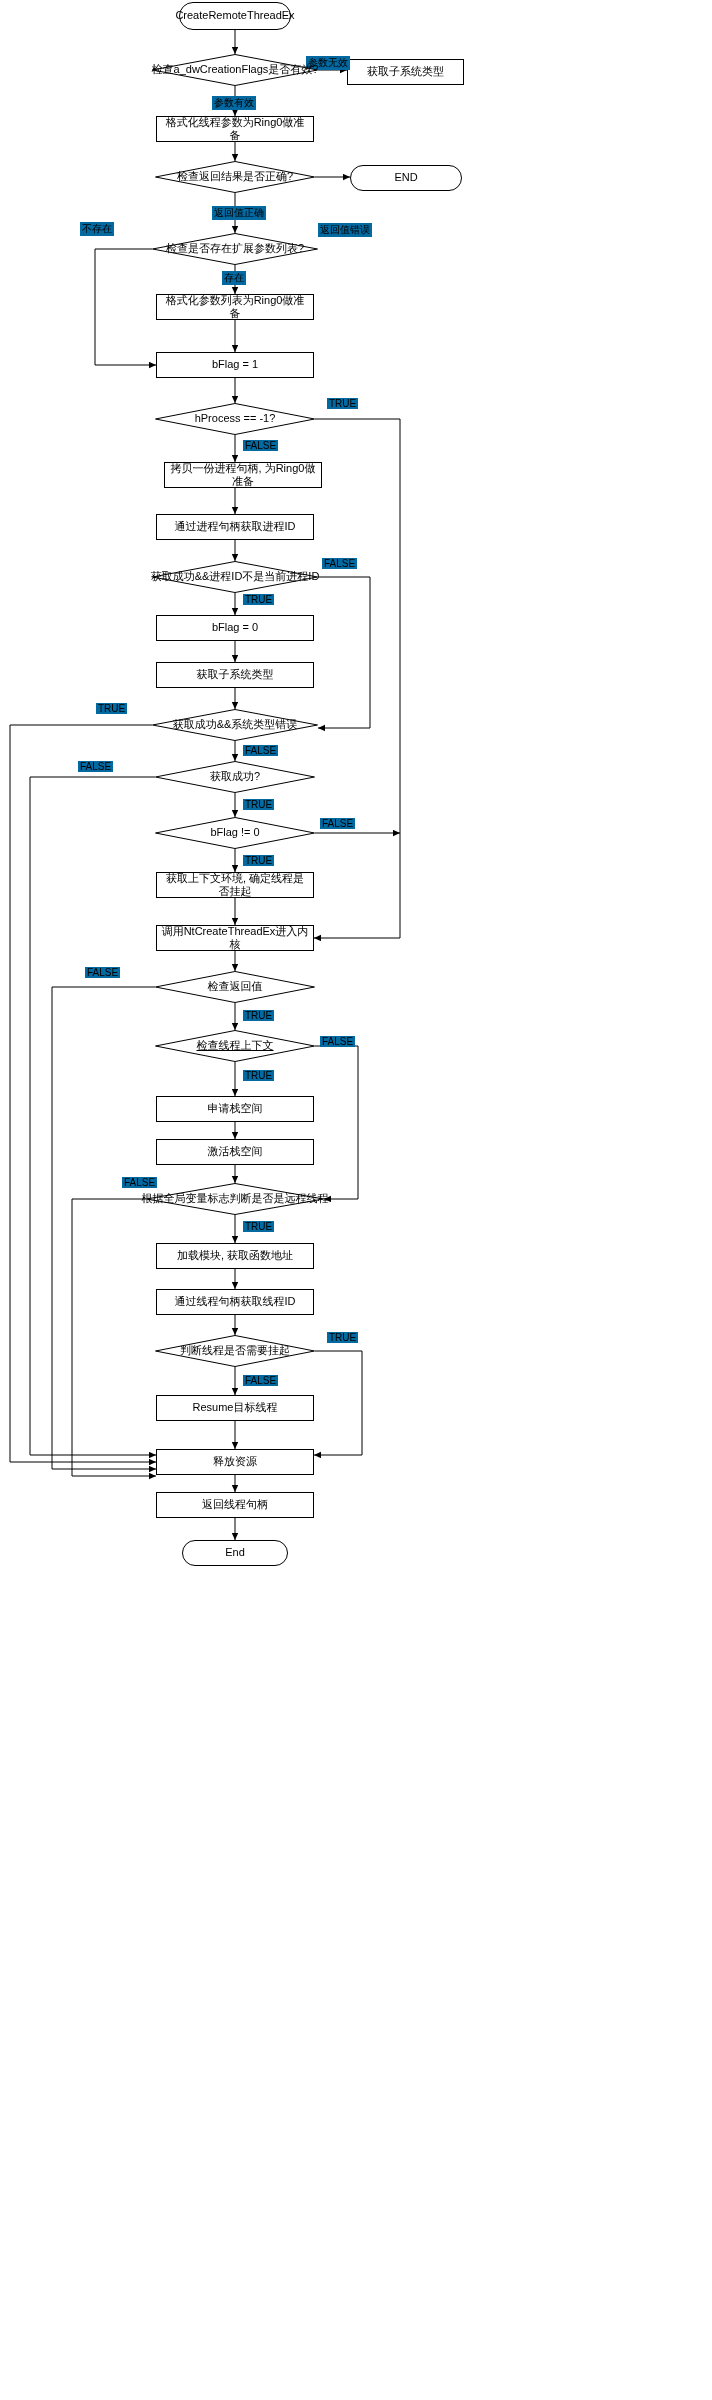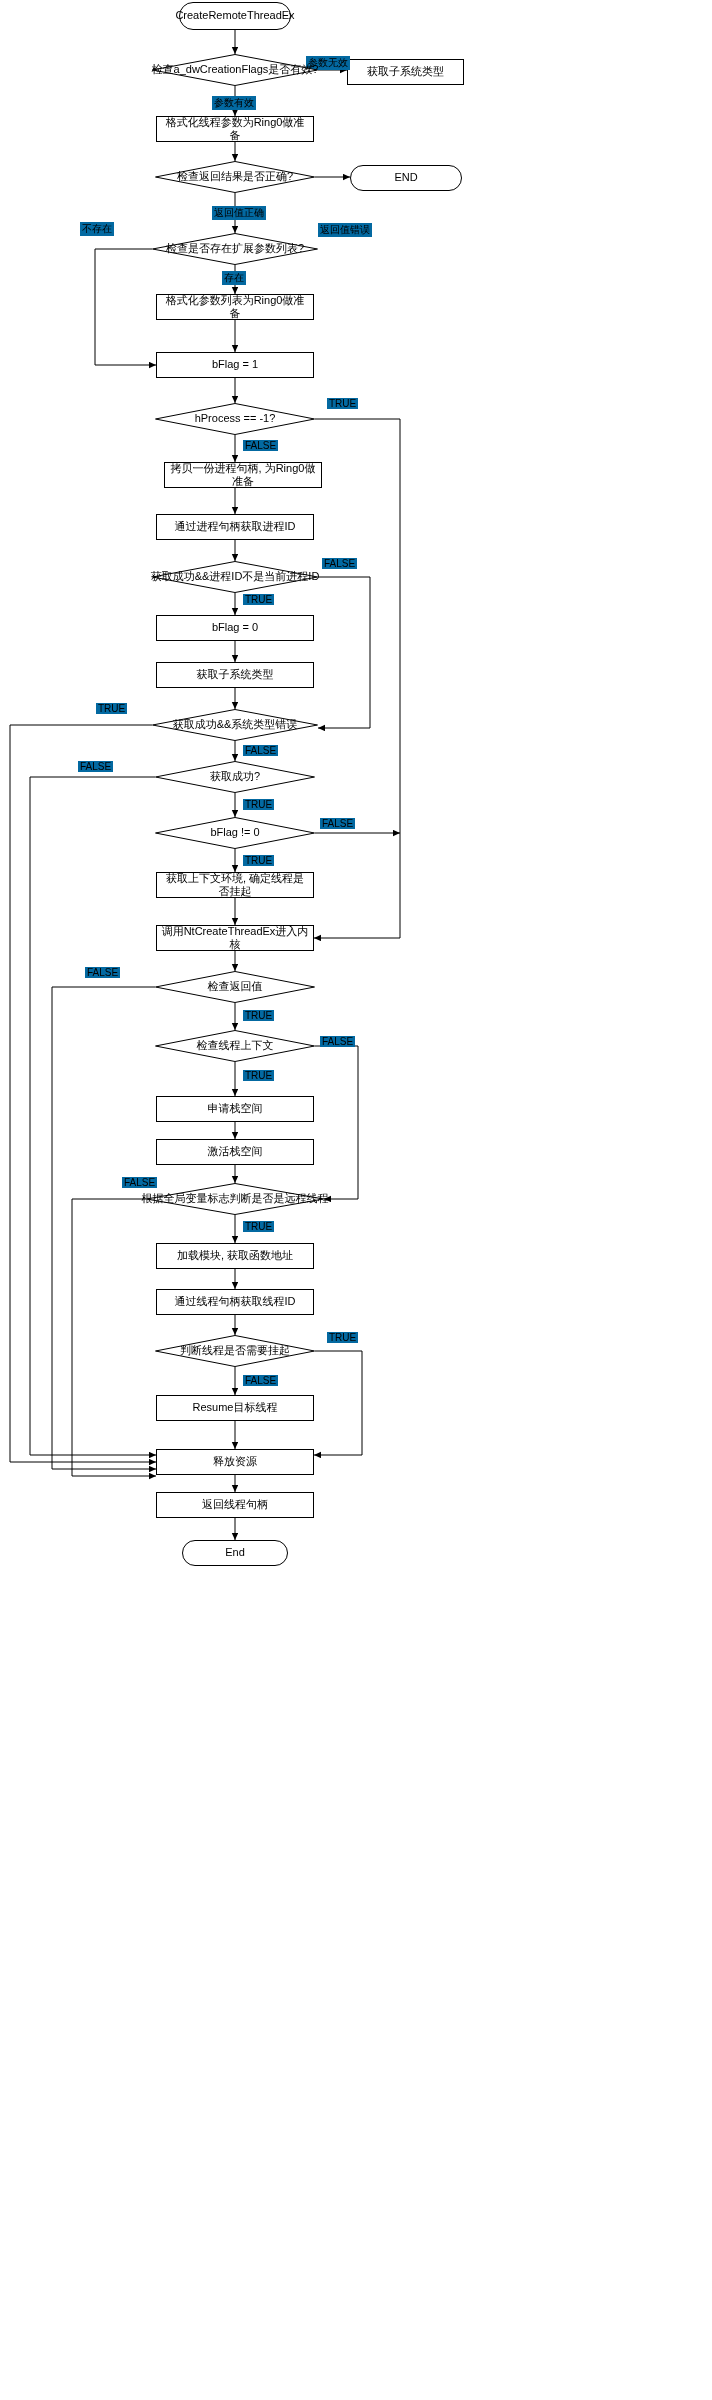--- a/index.html
+++ b/index.html
@@ -274,21 +274,21 @@
     <span>调用NtCreateThreadEx进入内核</span>
   </div>
 
   <div class="node decision" style="left:155px; top:971px; width:160px; height:32px;">
     <svg class="dshape" viewBox="0 0 160 32" preserveAspectRatio="none">
       <polygon points="80,0.5 159.5,16 80,31.5 0.5,16" fill="#ffffff" stroke="#000000" stroke-width="1"></polygon>
     </svg>
     <span class="dlabel">检查返回值</span>
   </div>
 
-  <div class="node decision" style="left:155px; top:1030px; width:160px; height:32px;">
+  <div class="node decision" style="left:155px; top:1030px; width:160px; height:32px;text-decoration:underline;">
     <svg class="dshape" viewBox="0 0 160 32" preserveAspectRatio="none">
       <polygon points="80,0.5 159.5,16 80,31.5 0.5,16" fill="#ffffff" stroke="#000000" stroke-width="1"></polygon>
     </svg>
     <span class="dlabel">检查线程上下文</span>
   </div>
 
   <div class="node process" style="left:156px; top:1096px; width:158px; height:26px;">
     <span>申请栈空间</span>
   </div>
 

